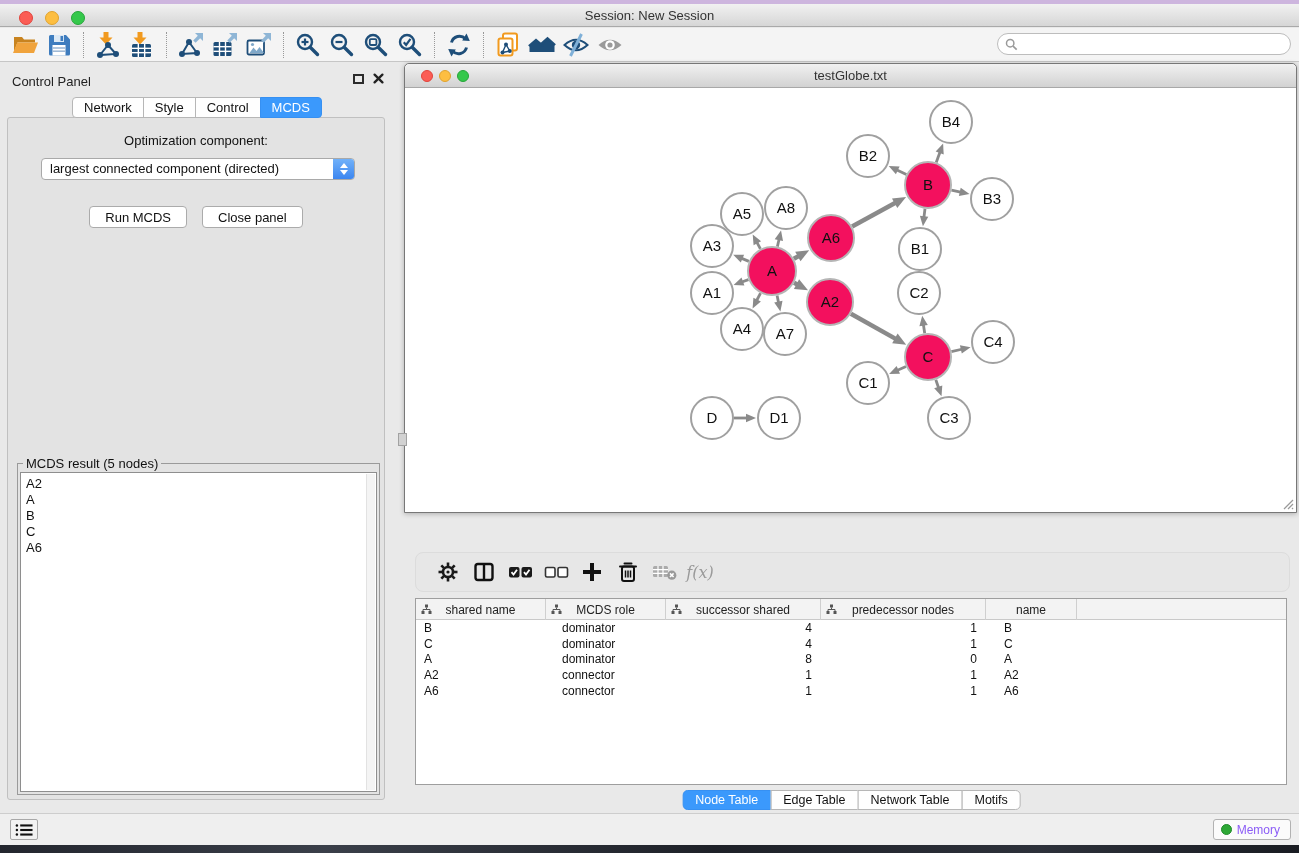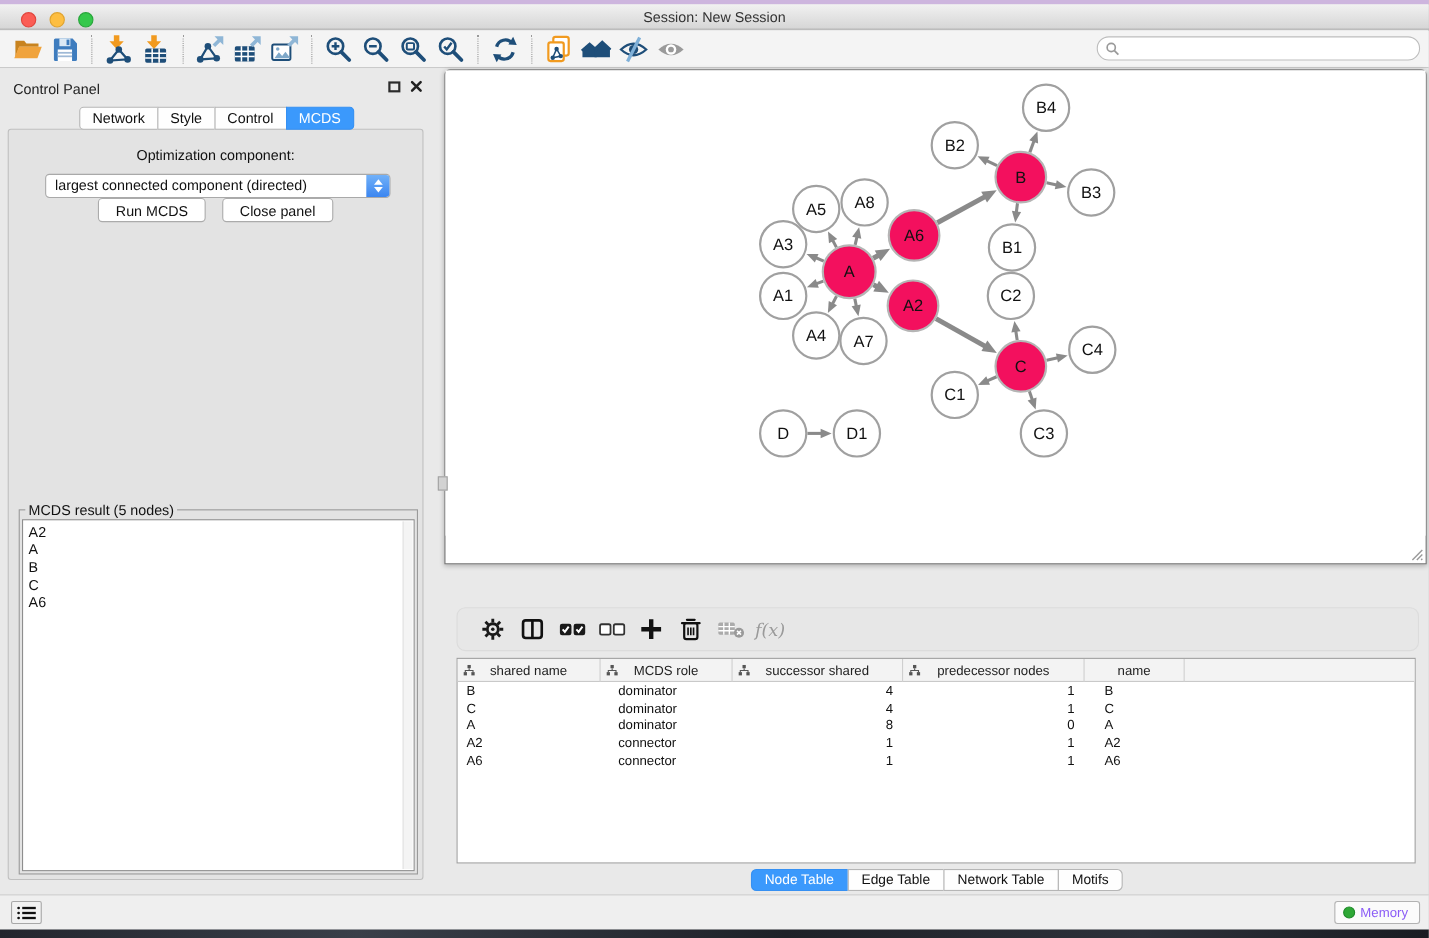--- a/index.html
+++ b/index.html
@@ -44,21 +44,21 @@
   .cp-content { position:absolute; top:53px; left:3px; right:5px; bottom:6px; background:#e3e3e3;
     border:1px solid #c0c0c0; border-radius:3px; }
   .opt-label { text-align:center; margin-top:15px; font-size:13px; color:#111; }
   .dropdown { position:absolute; left:33px; top:40px; width:314px; height:22px; background:#fff;
     border:1px solid #a9a9a9; border-radius:4px; }
   .dd-value { font-size:13px; color:#111; line-height:20px; padding-left:8px; white-space:nowrap; overflow:hidden; }
   .dd-stepper { position:absolute; right:0; top:0; bottom:0; width:21px; border-radius:0 3px 3px 0;
     background:linear-gradient(#71b1f9,#3c86f0); display:flex; flex-direction:column; align-items:center; justify-content:center; gap:2px; }
   .chev-up { width:0; height:0; border-left:4px solid transparent; border-right:4px solid transparent; border-bottom:5px solid #fff; }
   .chev-dn { width:0; height:0; border-left:4px solid transparent; border-right:4px solid transparent; border-top:5px solid #fff; }
-  .cp-buttons { position:absolute; top:62px; left:0; right:0; display:flex; justify-content:center; gap:15px; }
+  .cp-buttons { position:absolute; top:88px; left:0; right:0; display:flex; justify-content:center; gap:15px; }
   .pushbtn { height:22px; padding:0 15px; font-size:13px; color:#111; background:#fff;
     border:1px solid #ababab; border-radius:4px; font-family:inherit; }
   .result-group { position:absolute; left:9px; right:4px; top:345px; bottom:4px; border:1px solid #9a9a9a;padding-left:48px; }
   .result-legend { position:absolute; top:-8px; left:5px; background:#e3e3e3; padding:0 3px; font-size:13px; color:#111; }
   .result-list { position:absolute; left:2px; right:2px; top:8px; bottom:2px; background:#fff;
     border:1px solid #8e8e8e; overflow:hidden; padding-top:3px; }
   .result-item { font-size:13px; line-height:16px; padding-left:5px; color:#111; }
   .scroll-track { position:absolute; right:1px; top:1px; bottom:1px; width:9px; background:#f4f4f4; border-left:1px solid #e2e2e2; }
 
   
@@ -344,20 +344,26 @@
               <div class="result-item">A</div>
               <div class="result-item">B</div>
               <div class="result-item">C</div>
               <div class="result-item">A6</div>
             </div>
         </div>
       </div>
     </div>
 
     <div class="nw-frame">
+      <div class="nw-titlebar">
+        <span class="nw-light red"></span>
+        <span class="nw-light yellow"></span>
+        <span class="nw-light green"></span>
+        <div class="title">testGlobe.txt</div>
+      </div>
       <div class="nw-content">
         <svg id="graph-svg" width="891" height="423" viewBox="0 0 891 423">
             <line x1="343.5" y1="191.6" x2="336.1" y2="194.3" stroke="#8A8A8A" stroke-width="2.8"></line>
             <polygon points="328.6,197.1 336.5,189.6 339.4,197.6" fill="#8A8A8A"></polygon>
             <line x1="343.9" y1="173.4" x2="335.6" y2="169.9" stroke="#8A8A8A" stroke-width="2.8"></line>
             <polygon points="328.2,166.8 339.1,166.8 335.8,174.6" fill="#8A8A8A"></polygon>
             <line x1="355.5" y1="205.2" x2="351.2" y2="213.5" stroke="#8A8A8A" stroke-width="2.8"></line>
             <polygon points="347.6,220.6 348.4,209.7 355.9,213.6" fill="#8A8A8A"></polygon>
             <line x1="355.4" y1="160.9" x2="351.4" y2="153.4" stroke="#8A8A8A" stroke-width="2.8"></line>
             <polygon points="347.7,146.4 356.1,153.2 348.6,157.2" fill="#8A8A8A"></polygon>

